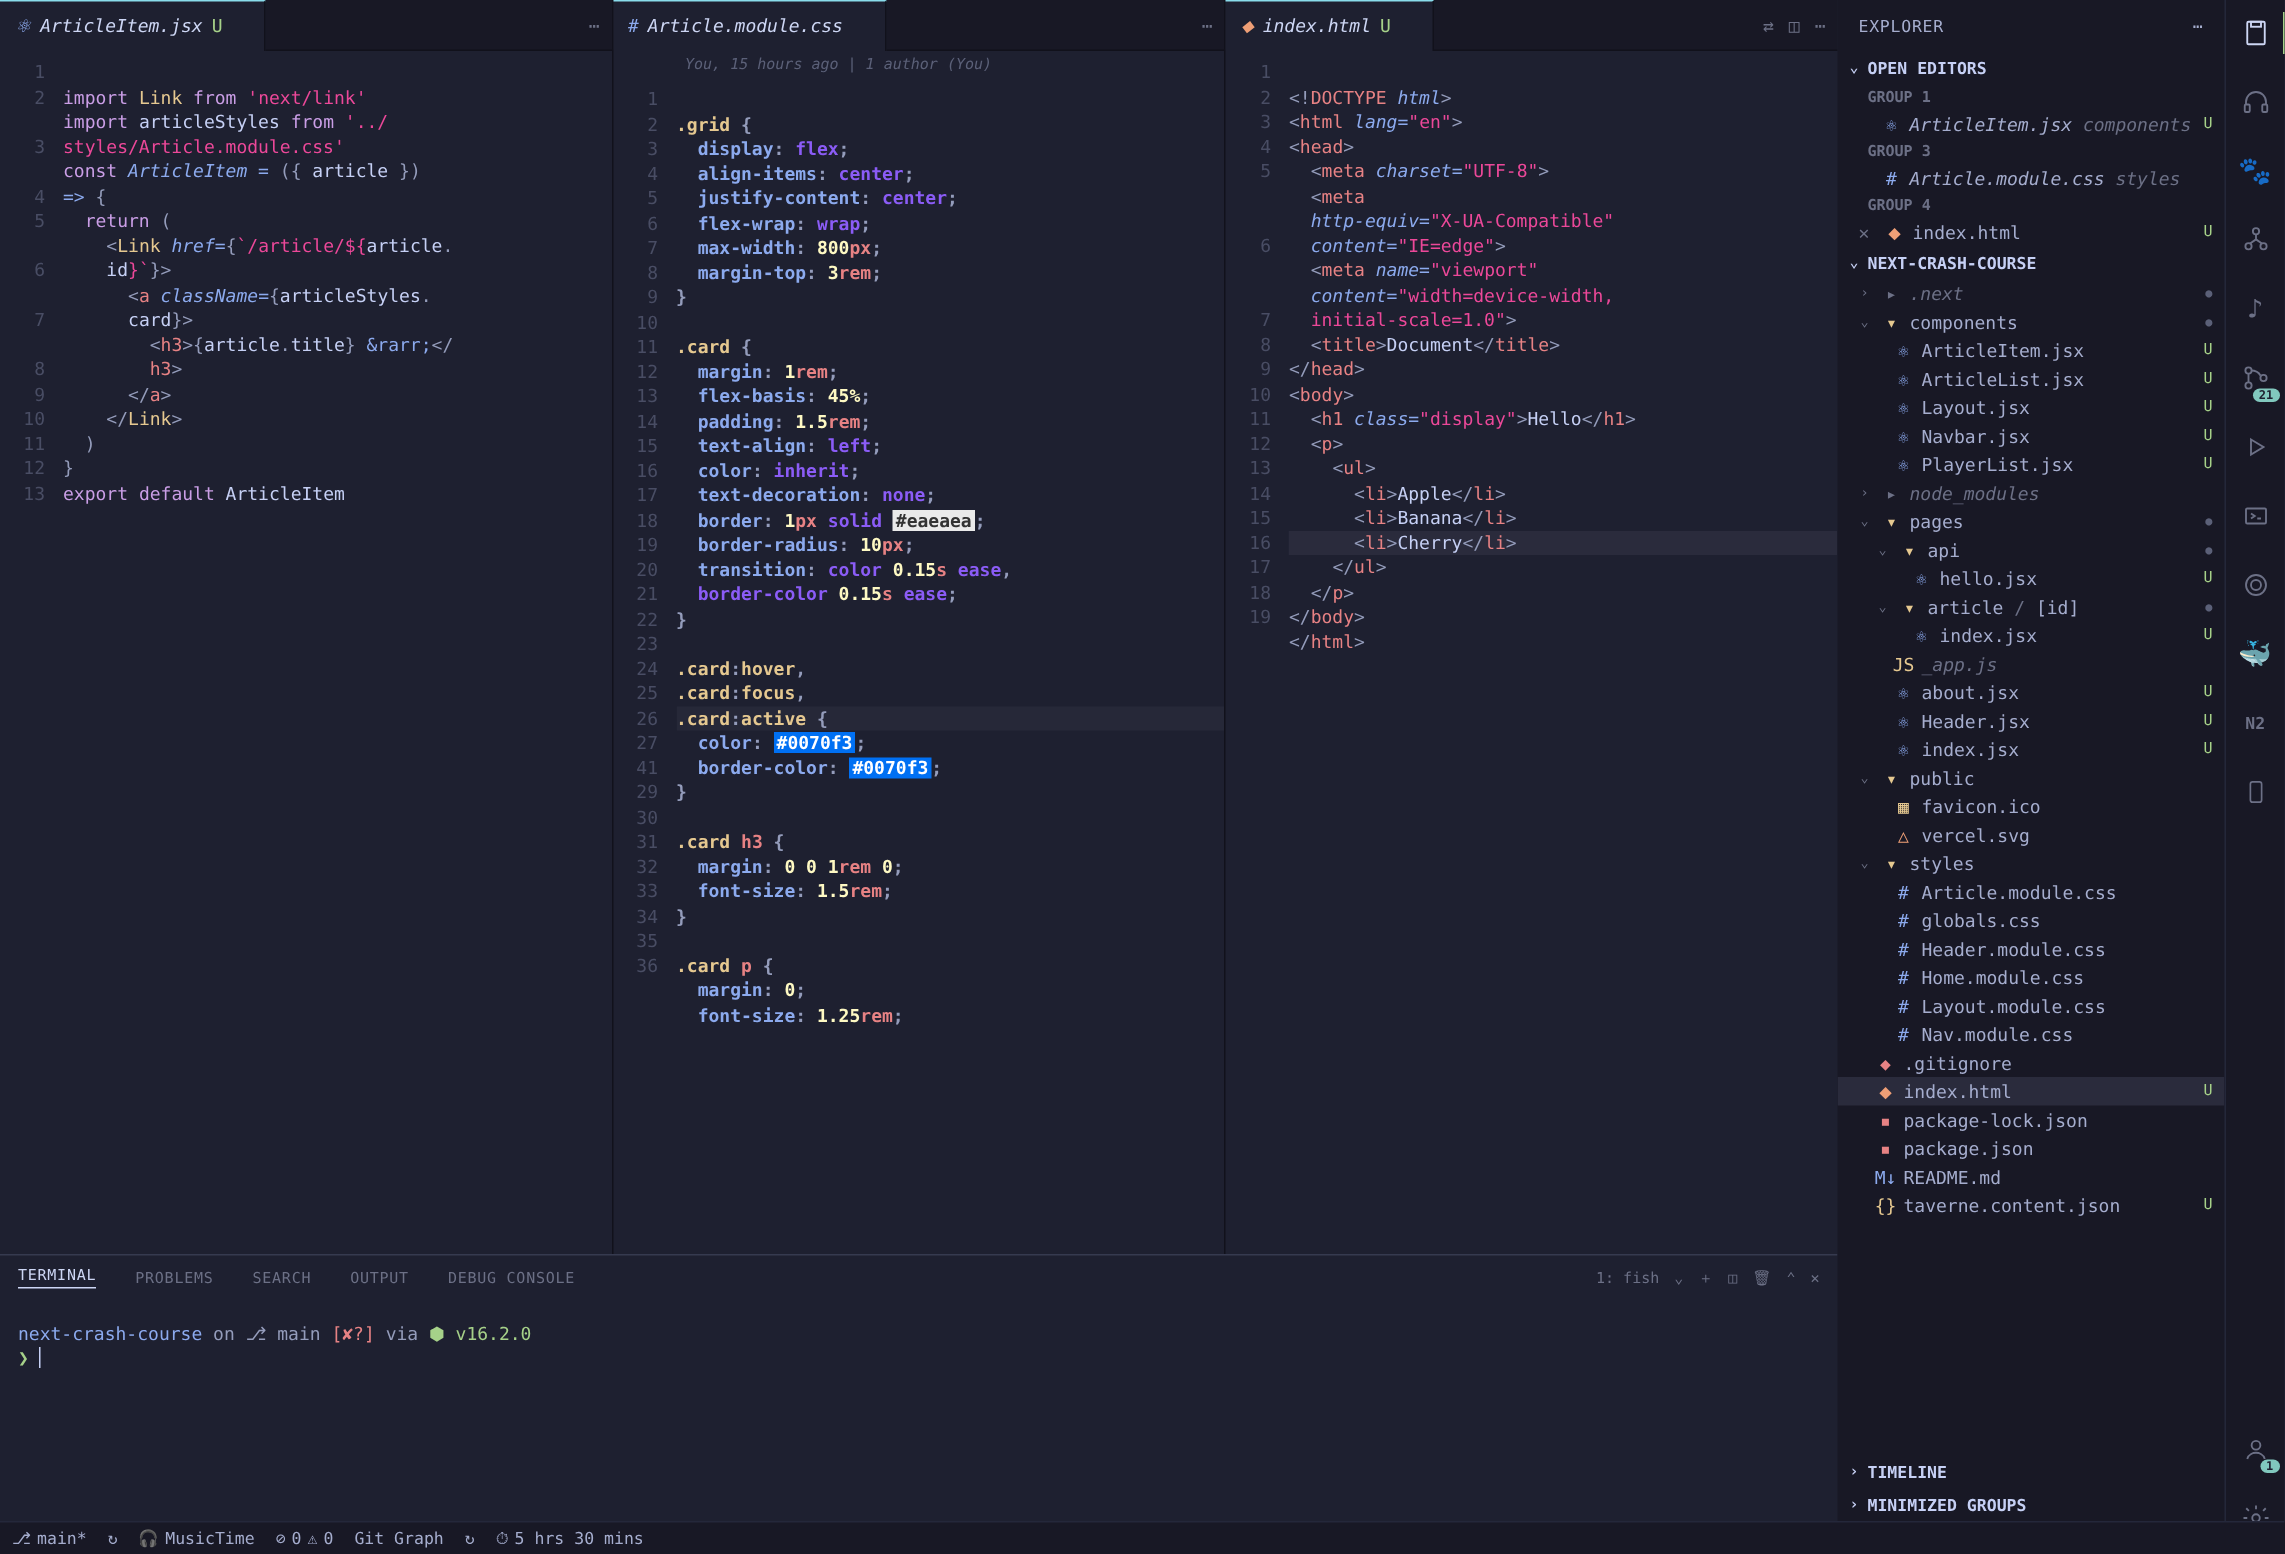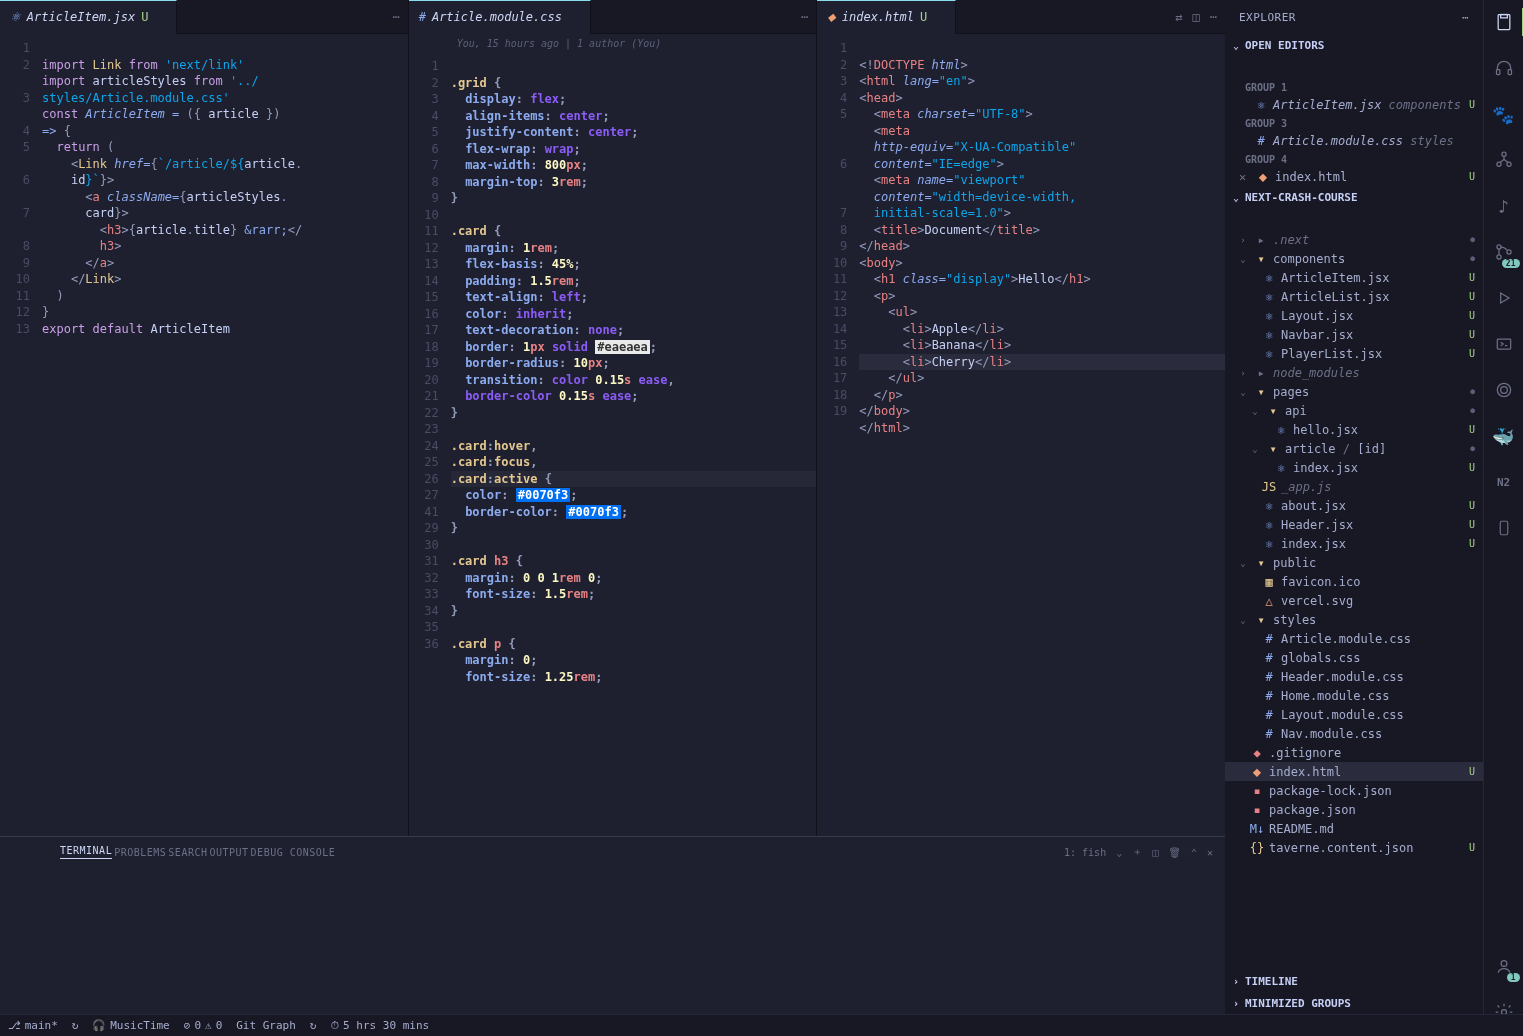--- a/index.html
+++ b/index.html
@@ -33,53 +33,53 @@
 .editor-pane { flex: 1; display: flex; min-width: 0; border-right: 1px solid #11111b; overflow: hidden; position: relative; }
 .editor-pane:last-child { border-right: none; }
 .gutter { width: 42px; text-align: right; padding-right: 12px; color: #494d64; font-size: 12px; line-height: 16.5px; padding-top: 6px; user-select: none; }
 .gutter.with-lens { padding-top: 24px; }
 .codelens { position: absolute; top: 4px; left: 48px; font-size: 10px; color: #5b6078; font-style: italic; }
 .code { flex: 1; padding-top: 6px; font-size: 12px; line-height: 16.5px; white-space: pre; color: #c6d0f5; overflow: hidden; }
 .code.with-lens { padding-top: 24px; font-weight: bold; }
 .ln { display: block; height: 16.5px; }
 .kw { color: #ca9ee6; }
 .fn { color: #8caaee; font-style: italic; }
-.str { color: #0ea5e9; }
+.str { color: #ec4899; }
 .prop { color: #8caaee; }
 .op { color: #8caaee; }
 .punc { color: #949cbb; }
 .tag { color: #e78284; }
 .attr { color: #8caaee; font-style: italic; }
 .cls { color: #e5c890; }
 .num { color: #fef9c3; }
 .unit { color: #e78284; }
 .val { color: #8b5cf6; }
 .ident { color: #c6d0f5; }
 .hl-color { background: #eaeaea; color: #333; padding: 0 2px; }
 .hl-blue { background: #0070f3; color: #fff; padding: 0 2px; }
 .current-line { background: rgba(255,255,255,0.04); }
 .selected-line { background: #2a2b3c; }
 
 .terminal-region { height: 200px; border-top: 1px solid #363a4f; display: flex; flex-direction: column; background: #1e2030; }
-.terminal-tabs { display: flex; align-items: center; height: 30px; padding: 0 12px; gap: 2px; font-size: 10px; color: #6c7086; margin-left: 48px; }
+.terminal-tabs { display: flex; align-items: center; height: 30px; padding: 0 12px; gap: 26px; font-size: 10px; color: #6c7086; }
 .terminal-tabs .ttab { cursor: pointer; letter-spacing: 0.5px; }
 .terminal-tabs .ttab.active { color: #cdd6f4; border-bottom: 1px solid #cdd6f4; padding-bottom: 2px; }
 .terminal-tabs .right { margin-left: auto; display: flex; align-items: center; gap: 10px; }
 .terminal-body { flex: 1; padding: 14px 12px; font-size: 12px; line-height: 16px; }
 .term-green { color: #a6d189; }
 .term-teal { color: #8caaee; }
 .term-red { color: #e78284; }
 .term-gray { color: #949cbb; }
 
 .sidebar { width: 258px; background: #181825; display: flex; flex-direction: column; font-size: 12px; }
 .explorer-title { height: 34px; display: flex; align-items: center; padding: 0 14px; color: #a5adce; font-size: 11px; letter-spacing: 0.5px; }
 .explorer-title .dots { margin-left: auto; }
 .section-header { display: flex; align-items: center; height: 22px; padding: 0 4px; color: #c6d0f5; font-size: 11px; font-weight: bold; cursor: pointer; gap: 2px; }
 .section-header .chev { width: 14px; text-align: center; font-size: 10px; }
-.tree { flex: 0 0 auto; margin-top: 22px; }
+.tree { flex: 0 0 auto; }
 .tree-row { display: flex; align-items: center; height: 19px; padding-right: 8px; cursor: pointer; gap: 4px; color: #a5adce; }
 .tree-row.selected { background: #2a2b3c; }
 .tree-row .chev { width: 12px; font-size: 9px; color: #6c7086; text-align: center; }
 .tree-row .ricon { width: 16px; text-align: center; }
 .tree-row .mod-indicator { margin-left: auto; color: #a6d189; font-size: 10px; }
 .tree-row .dot-indicator { margin-left: auto; color: #5b6078; font-size: 8px; }
 .group-label { font-size: 10px; color: #6c7086; padding: 4px 0 2px 20px; font-weight: bold; }
 .muted-text { color: #6c7086; font-style: italic; }
 
 .activitybar { width: 40px; background: #181825; display: flex; flex-direction: column; align-items: center; padding-top: 8px; gap: 18px; color: #6c7086; font-size: 18px; border-left: 1px solid #24273a; }
@@ -252,20 +252,33 @@
         <div class="right">
           <span>1: fish</span>
           <span>⌄</span>
           <span>＋</span>
           <span>◫</span>
           <span>🗑</span>
           <span>⌃</span>
           <span>✕</span>
         </div>
       </div>
+      <div class="terminal-body">
+        <div>
+          <span class="term-teal">next-crash-course</span>
+          <span class="term-gray">on</span>
+          <span class="term-gray">⎇</span>
+          <span class="term-gray">main</span>
+          <span class="term-red">[✘?]</span>
+          <span class="term-gray">via</span>
+          <span class="term-green">⬢</span>
+          <span class="term-green">v16.2.0</span>
+        </div>
+        <div><span class="term-green">❯</span> <span style="border-left:1px solid #c6d0f5;">&nbsp;</span></div>
+      </div>
     </div>
   </div>
 
   <div class="sidebar">
     <div class="explorer-title">
       <span>EXPLORER</span>
       <span class="dots">⋯</span>
     </div>
 
     <div class="section-header">

